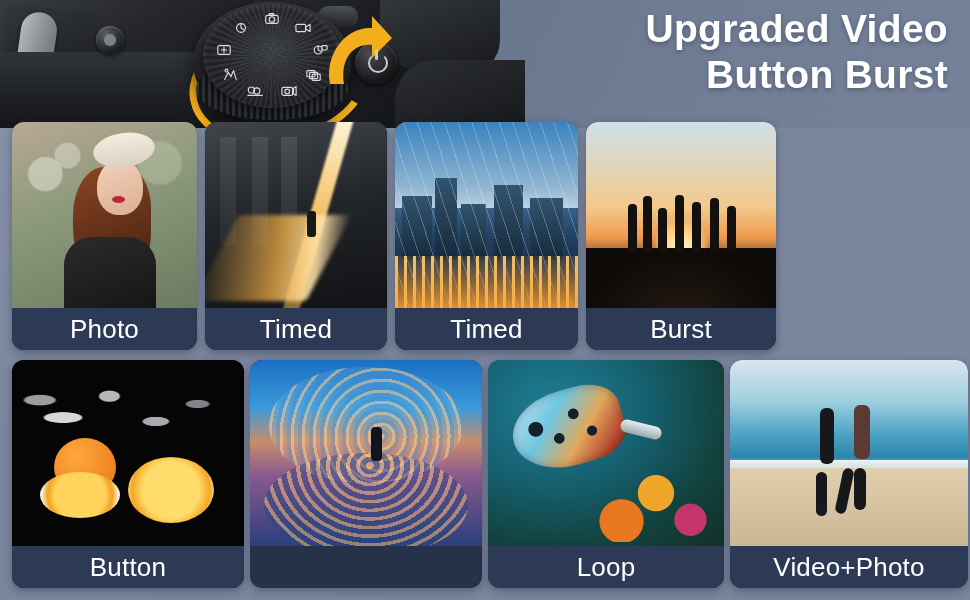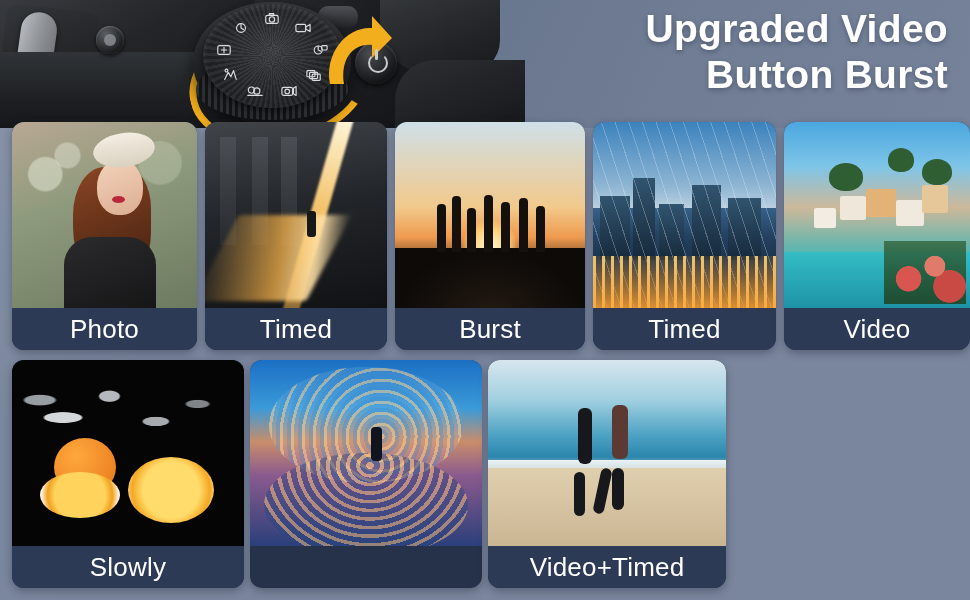--- a/index.html
+++ b/index.html
@@ -310,102 +310,96 @@
         <div class="auto-col" style="left:8%"></div>
         <div class="auto-col" style="left:26%"></div>
         <div class="auto-col" style="left:42%"></div>
         <div class="auto-beam"></div>
           <div class="auto-floorlight"></div>
           <div class="auto-person"></div>
       </div>
       <div class="label">Timed</div>
     </div>
 
+    <div class="card r1c" style="width:183px">
+      <div class="pic">
+        <div class="sc timed-bg"></div>
+          <div class="timed-sky"></div>
+        <div class="timed-build" style="left:4%;width:16%;height:34%"></div>
+        <div class="timed-build" style="left:22%;width:12%;height:44%"></div>
+        <div class="timed-build" style="left:36%;width:14%;height:30%"></div>
+        <div class="timed-build" style="left:54%;width:16%;height:40%"></div>
+        <div class="timed-build" style="left:74%;width:18%;height:33%"></div>
+        <div class="timed-cables"></div>
+          <div class="timed-lights"></div>
+      </div>
+      <div class="label">Timed</div>
+    </div>
+
     <div class="card r1c" style="width:190px">
       <div class="pic">
         <div class="sc burst-bg"></div>
           <div class="burst-sun"></div>
           <div class="burst-ground"></div>
         <div class="sil" style="left:22%;height:26%"></div>
         <div class="sil" style="left:30%;height:30%"></div>
         <div class="sil" style="left:38%;height:24%"></div>
         <div class="sil" style="left:47%;height:31%"></div>
         <div class="sil" style="left:56%;height:27%"></div>
         <div class="sil" style="left:65%;height:29%"></div>
         <div class="sil" style="left:74%;height:25%"></div>
       </div>
       <div class="label">Burst</div>
     </div>
 
-    <div class="card r1c" style="width:183px">
-      <div class="pic">
-        <div class="sc timed-bg"></div>
-          <div class="timed-sky"></div>
-        <div class="timed-build" style="left:4%;width:16%;height:34%"></div>
-        <div class="timed-build" style="left:22%;width:12%;height:44%"></div>
-        <div class="timed-build" style="left:36%;width:14%;height:30%"></div>
-        <div class="timed-build" style="left:54%;width:16%;height:40%"></div>
-        <div class="timed-build" style="left:74%;width:18%;height:33%"></div>
-        <div class="timed-cables"></div>
-          <div class="timed-lights"></div>
-      </div>
-      <div class="label">Timed</div>
-    </div>
-
-    <div class="card r1c" style="width:186px">
-      <div class="pic">
-        <div class="sc video-bg"></div>
-        <div class="video-trees" style="left:24%;top:22%;width:34px;height:28px"></div>
-        <div class="video-trees" style="left:56%;top:14%;width:26px;height:24px"></div>
-        <div class="video-trees" style="left:74%;top:20%;width:30px;height:26px"></div>
-        <div class="vh" style="left:30%;top:40%;width:26px;height:24px;background:#efe7da"></div>
-        <div class="vh" style="left:44%;top:36%;width:30px;height:28px;background:#e3b277"></div>
-        <div class="vh" style="left:60%;top:42%;width:28px;height:26px;background:#f0e9dd"></div>
-        <div class="vh" style="left:74%;top:34%;width:26px;height:28px;background:#e6c79a"></div>
-        <div class="vh" style="left:16%;top:46%;width:22px;height:20px;background:#f2ece2"></div>
-        <div class="video-water"></div>
-          <div class="video-flowers"></div>
-      </div>
-      <div class="label">Video</div>
-    </div>
   </div>
 
   <div class="row row2">
 
     <div class="card r2c" style="width:232px">
       <div class="pic">
         <div class="sc slow-bg"></div>
           <div class="slow-splash"></div>
         <div class="slow-orange" style="left:18%;top:42%;width:62px;height:58px;
              background:radial-gradient(circle at 36% 32%,#ffa83c,#e6761a)"></div>
         <div class="slow-orange" style="left:12%;top:60%;width:80px;height:46px;
              background:radial-gradient(circle,#ffd35c 0 55%,#f0a21f 70%,#fff 86%)"></div>
         <div class="slow-orange" style="left:50%;top:52%;width:86px;height:66px;
              background:radial-gradient(circle,#ffdc6b 0 52%,#f5a722 72%,#fff6e2 88%)"></div>
       </div>
-      <div class="label">Slowly</div>
+      <div class="label">Button</div>
     </div>
 
     <div class="card r2c" style="width:232px">
       <div class="pic">
         <div class="sc lapse-bg"></div>
           <div class="lapse-swirl"></div>
         <div class="lapse-ripple"></div>
           <div class="lapse-person"></div>
       </div>
     </div>
 
+    <div class="card r2c" style="width:236px">
+      <div class="pic">
+        <div class="sc loop-bg"></div>
+          <div class="loop-wing"></div>
+          <div class="loop-dots"></div>
+        <div class="loop-body"></div>
+          <div class="loop-flower"></div>
+      </div>
+      <div class="label">Loop</div>
+    </div>
 
     <div class="card r2c" style="width:238px">
       <div class="pic">
         <div class="sc run-bg"></div>
           <div class="run-foam"></div>
           <div class="run-sand"></div>
         <div class="runner" style="left:38%;top:26%;width:14px;height:56px"></div>
         <div class="runner" style="left:36%;top:60%;width:11px;height:44px"></div>
         <div class="runner" style="left:46%;top:58%;width:11px;height:46px;transform:rotate(12deg)"></div>
         <div class="runner" style="left:52%;top:24%;width:16px;height:54px;background:#5c3a33"></div>
         <div class="runner" style="left:52%;top:58%;width:12px;height:42px"></div>
       </div>
-      <div class="label">Video+Timed</div>
+      <div class="label">Video+Photo</div>
     </div>
   </div>
 </div>
 
 </body></html>

